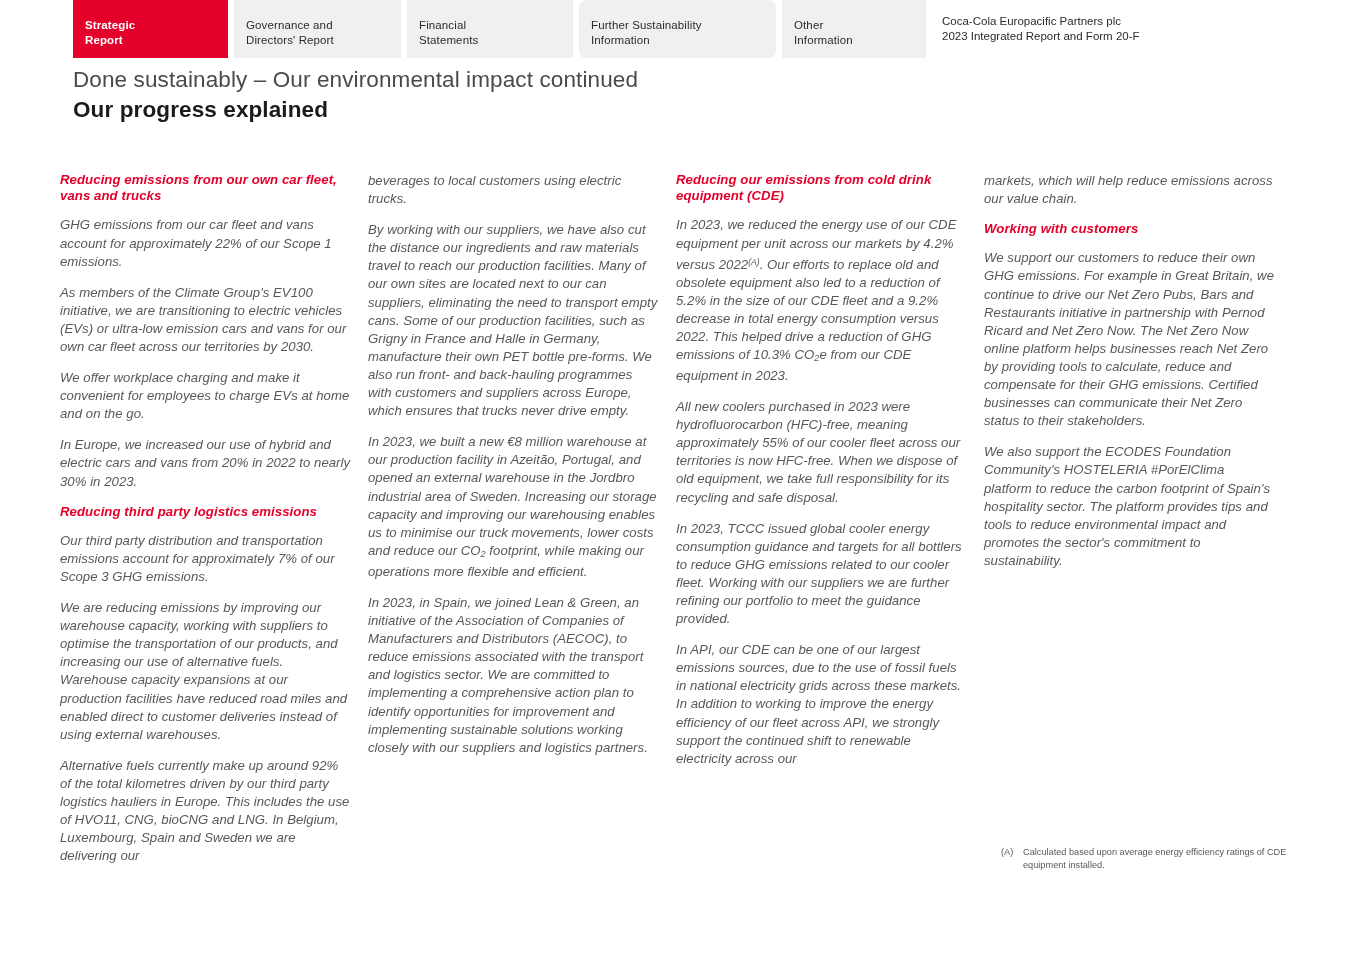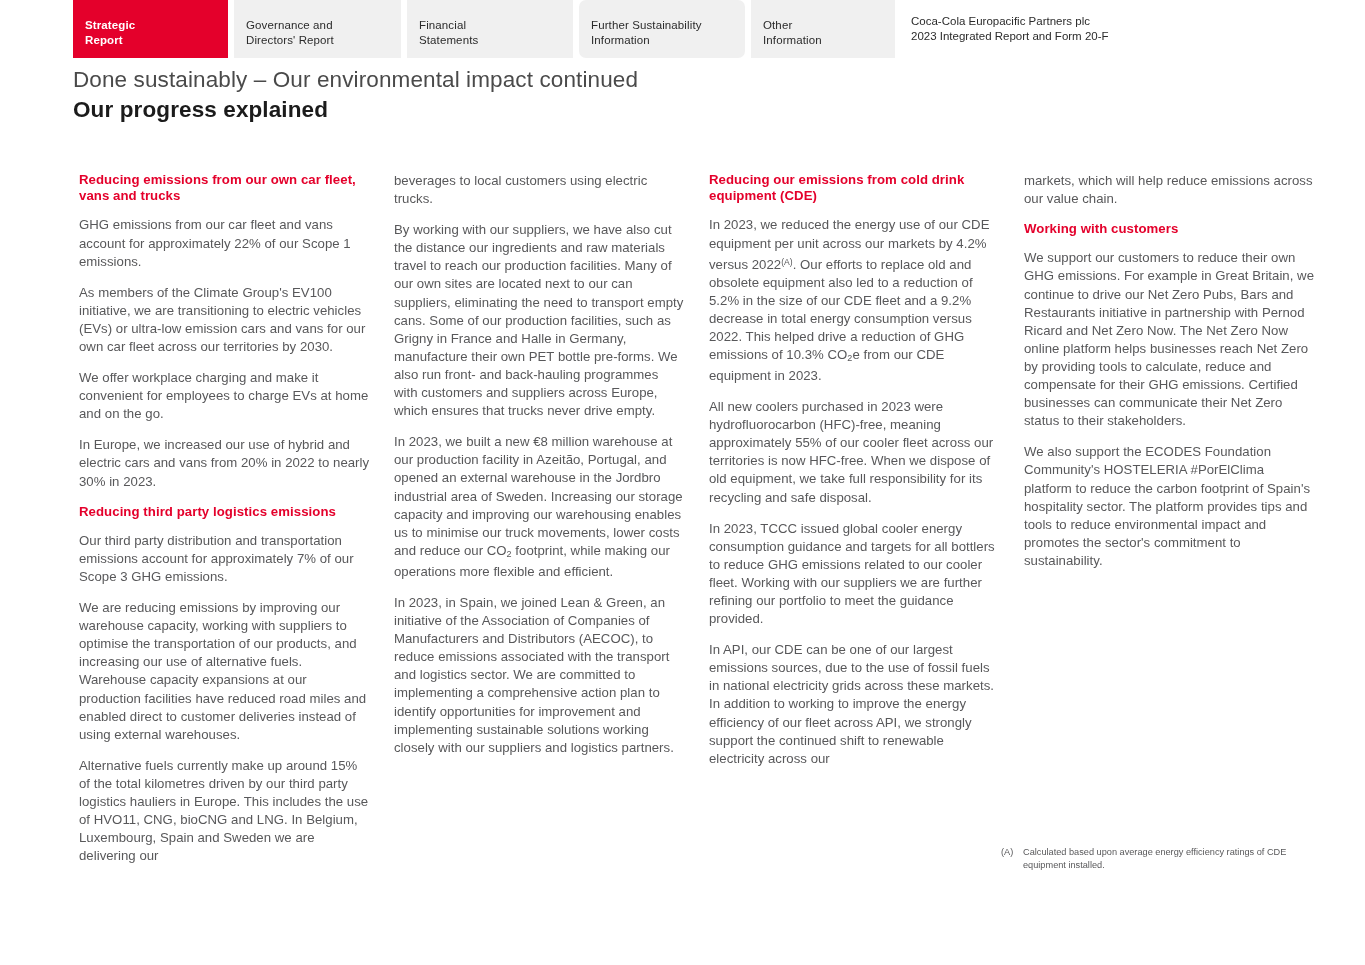--- a/index.html
+++ b/index.html
@@ -95,25 +95,26 @@
     line-height: 28px;
     font-weight: bold;
     color: #1b1b1b;
     letter-spacing: 0.005em;
     margin: 2px 0 16px 0;
   }
 
   
   .columns {
     position: absolute;
-    left: 79px;
+    left: 60px;
     top: 172px;
     width: 1219px;
     display: flex;
-    gap: 24px;
+    gap: 17px;
+    font-style: italic;
   }
   .col {
     width: 291px;
     flex: none;
     position: relative;
   }
   .col-4 { width: 291px; }
 
   h3.sub {
     font-size: 13.2px;
@@ -161,21 +162,21 @@
 
   <div class="tab active" style="width:155px;">Strategic
 Report</div>
 
   <div class="tab" style="width:167px;">Governance and
 Directors' Report</div>
 
   <div class="tab" style="width:166px;">Financial
 Statements</div>
 
-  <div class="tab" style="width:166px;border-radius:7px;">Further Sustainability
+  <div class="tab" style="width:197px;border-radius:7px;">Further Sustainability
 Information</div>
 
   <div class="tab" style="width:144px;">Other
 Information</div>
 
   <div class="report-meta">Coca-Cola Europacific Partners plc
 2023 Integrated Report and Form 20-F</div>
 
 </div>
 
@@ -188,21 +189,21 @@
 
   <div class="col">
     <h3 class="sub">Reducing emissions from our own car fleet, vans and trucks</h3>
     <p class="body">GHG emissions from our car fleet and vans account for approximately 22% of our Scope 1 emissions.</p>
     <p class="body">As members of the Climate Group's EV100 initiative, we are transitioning to electric vehicles (EVs) or ultra-low emission cars and vans for our own car fleet across our territories by 2030.</p>
     <p class="body">We offer workplace charging and make it convenient for employees to charge EVs at home and on the go.</p>
     <p class="body">In Europe, we increased our use of hybrid and electric cars and vans from 20% in 2022 to nearly 30% in 2023.</p>
     <h3 class="sub">Reducing third party logistics emissions</h3>
     <p class="body">Our third party distribution and transportation emissions account for approximately 7% of our Scope 3 GHG emissions.</p>
     <p class="body">We are reducing emissions by improving our warehouse capacity, working with suppliers to optimise the transportation of our products, and increasing our use of alternative fuels. Warehouse capacity expansions at our production facilities have reduced road miles and enabled direct to customer deliveries instead of using external warehouses.</p>
-    <p class="body">Alternative fuels currently make up around 15% of the total kilometres driven by our third party logistics hauliers in Europe. This includes the use of HVO11, CNG, bioCNG and LNG. In Belgium, Luxembourg, Spain and Sweden we are delivering our</p>
+    <p class="body">Alternative fuels currently make up around 92% of the total kilometres driven by our third party logistics hauliers in Europe. This includes the use of HVO11, CNG, bioCNG and LNG. In Belgium, Luxembourg, Spain and Sweden we are delivering our</p>
   </div>
 
   <div class="col">
     <p class="body">beverages to local customers using electric trucks.</p>
     <p class="body">By working with our suppliers, we have also cut the distance our ingredients and raw materials travel to reach our production facilities. Many of our own sites are located next to our can suppliers, eliminating the need to transport empty cans. Some of our production facilities, such as Grigny in France and Halle in Germany, manufacture their own PET bottle pre-forms. We also run front- and back-hauling programmes with customers and suppliers across Europe, which ensures that trucks never drive empty.</p>
     <p class="body">
       <span>In 2023, we built a new €8 million warehouse at our production facility in Azeitão, Portugal, and opened an external warehouse in the Jordbro industrial area of Sweden. Increasing our storage capacity and improving our warehousing enables us to minimise our truck movements, lower costs and reduce our CO</span><sub class="chem">2</sub><span> footprint, while making our operations more flexible and efficient.</span>
     </p>
     <p class="body">In 2023, in Spain, we joined Lean &amp; Green, an initiative of the Association of Companies of Manufacturers and Distributors (AECOC), to reduce emissions associated with the transport and logistics sector. We are committed to implementing a comprehensive action plan to identify opportunities for improvement and implementing sustainable solutions working closely with our suppliers and logistics partners.</p>
   </div>

